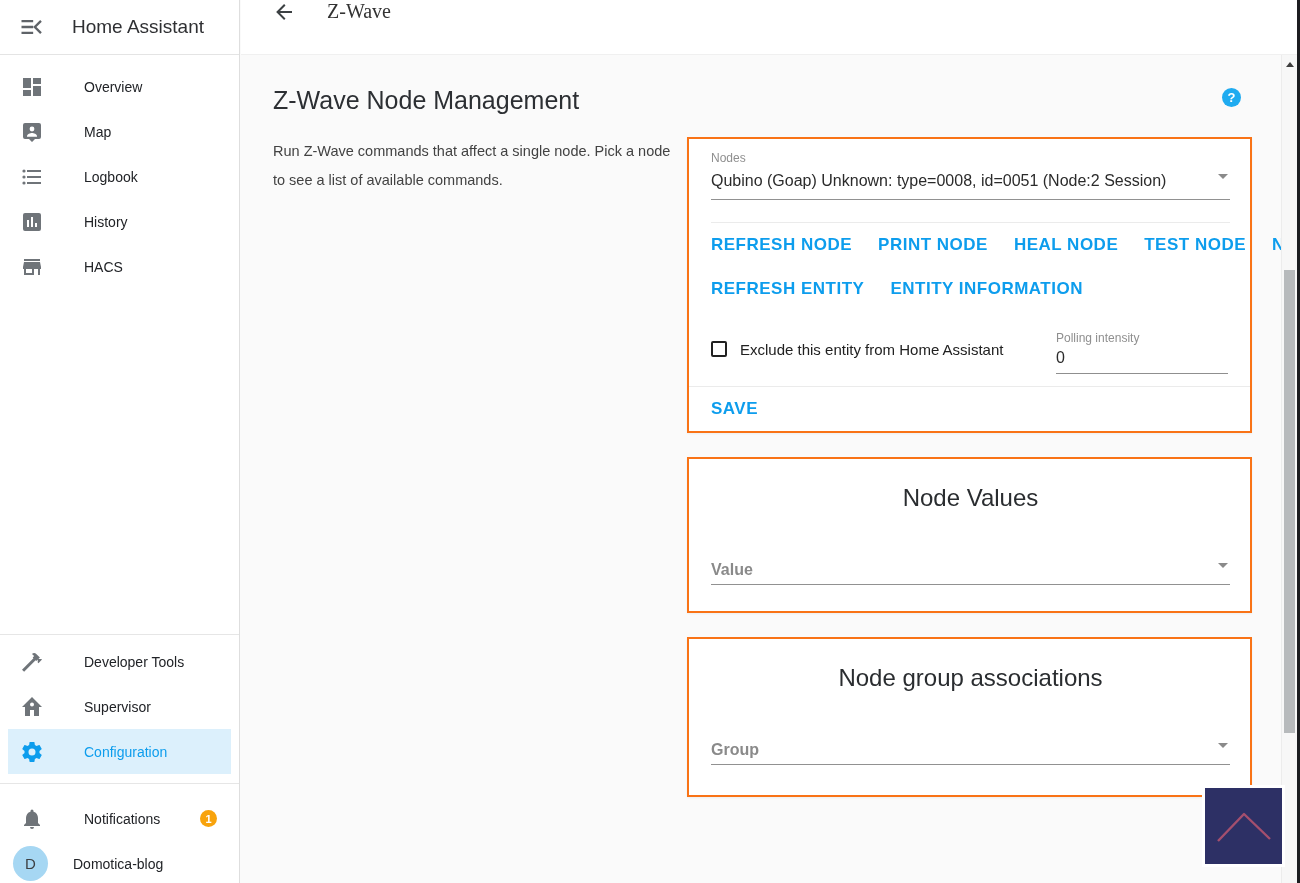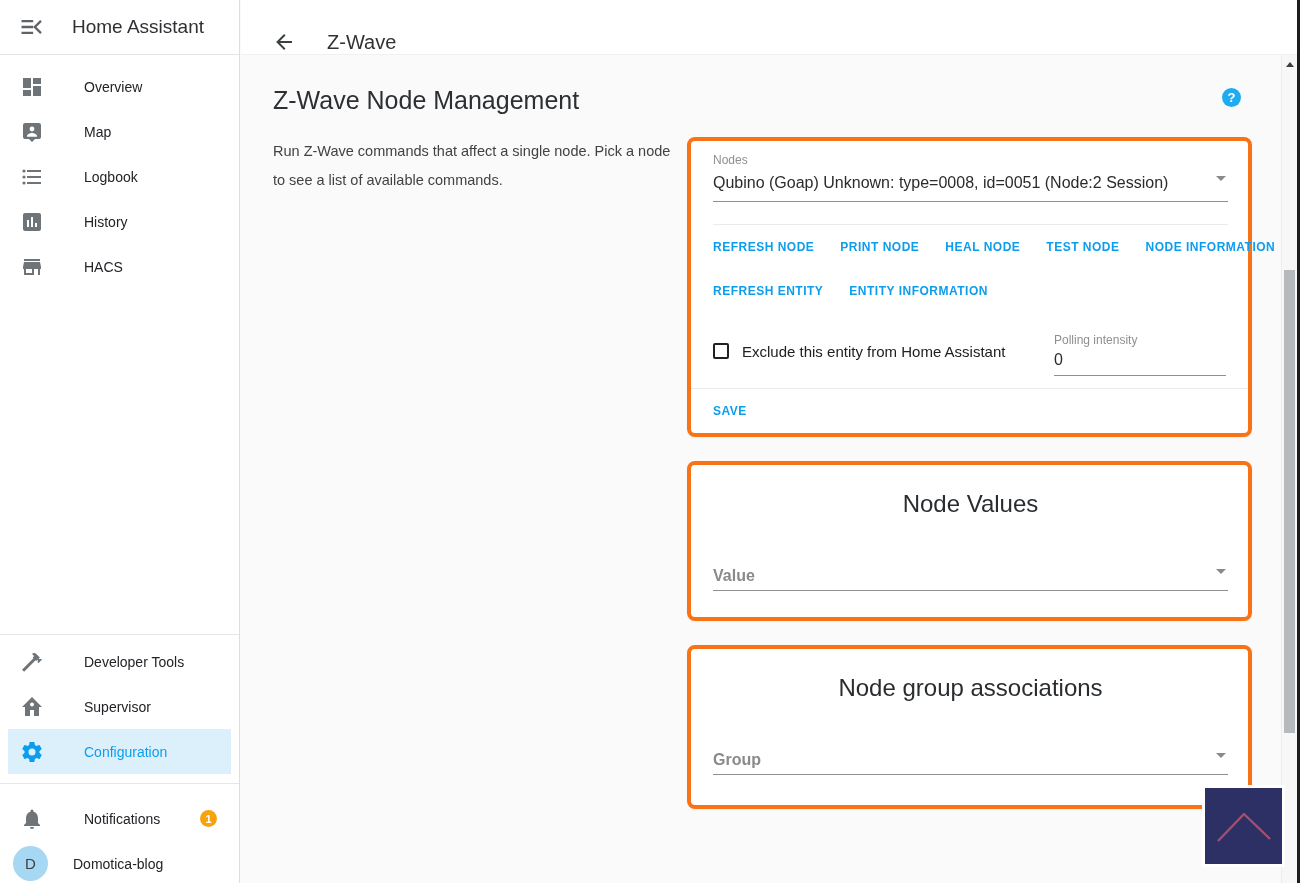--- a/index.html
+++ b/index.html
@@ -39,60 +39,60 @@
     width:35px; height:35px; border-radius:50%; background:var(--avatar-blue);
     color:#3c3f42; font-size:15px; display:flex; align-items:center; justify-content:center;
     margin-left:-4px; margin-right:4px; flex:none;
   }
   .sb-item.profile { padding-left:17px; }
   .sb-item.profile .sb-label { margin-left:21px; }
 
   
   .appbar {
     position:absolute; left:241px; right:3px; top:0; height:55px; background:#fff; z-index:5;
-    display:flex; align-items:flex-end; padding-left:31px; border-bottom:1px solid #f0f0f0;
+    display:flex; align-items:flex-start; padding-left:31px; border-bottom:1px solid #f0f0f0;font-family:Liberation Serif, serif;
   }
   .back-btn { width:24px; height:24px; color:#3c4043; cursor:pointer; }
   .appbar-title { margin-left:31px; font-size:20px; color:#333; }
 
   
   .content { position:absolute; left:241px; right:19px; top:55px; bottom:0; background:#fafafa; padding:28px 0 0 32px; overflow:hidden; }
   h1.page-title { margin:0; font-size:25px; font-weight:400; color:#2c2f33; line-height:34px; }
   .help-fab {
     position:absolute; left:981px; top:33px; width:19px; height:19px; border-radius:50%;
     background:var(--help-blue); color:#fff; font-size:13px; font-weight:700;
     display:flex; align-items:center; justify-content:center; cursor:pointer;
   }
   .section { display:flex; margin-top:20px; }
   .intro { width:414px; padding-right:8px; }
   .intro p { margin:0; font-size:14.5px; line-height:29px; color:#424242; width:406px; }
   .cards { width:565px; }
 
   .card {
-    background:#fff; border:4px solid #f97316; border-radius:8px;
+    background:#fff; border:2px solid #f97316; border-radius:0;
     box-shadow:0 1px 2px rgba(0,0,0,.05); margin-bottom:24px;
   }
   .divider { height:1px; background:#ebebeb; }
 
   .field { padding:12px 20px 0 22px; }
   .f-label { font-size:12px; color:#8f8f8f; height:15px; }
   .f-value {
     position:relative; font-size:16px; color:#2b2b2b; line-height:19px;
     padding:5px 28px 9px 0; border-bottom:1px solid #919191; cursor:pointer;
     white-space:nowrap; overflow:hidden;
   }
   .f-value.placeholder { color:#8a8a8a; }
   .caret { position:absolute; right:2px; top:8px; width:0; height:0;
     border-left:5px solid transparent; border-right:5px solid transparent; border-top:5px solid #8a8a8a; }
   .field .divider { margin-top:22px; }
   .field2 .divider { margin-top:17px; }
 
   .btn-row { display:flex; align-items:center; height:44px; padding:0 14px; }
   .text-btn {
-    color:var(--accent); font-size:12px; font-weight:700; letter-spacing:.5px;
+    color:var(--accent); font-size:17px; font-weight:700; letter-spacing:.5px;
     padding:0 8px; margin-right:10px; cursor:pointer; white-space:nowrap; background:none; border:none;
     font-family:inherit;
   }
 
   .exclude-row { display:flex; justify-content:space-between; height:75px; padding:0 22px; }
   .exclude-left { display:flex; align-items:center; margin-top:27px; height:22px; }
   .checkbox { width:16px; height:16px; border:2px solid #212121; border-radius:2px; background:#fff; cursor:pointer; flex:none; }
   .exclude-label { margin-left:13px; font-size:15px; color:#212121; }
   .polling { width:172px; margin-top:20px; }
   .polling input {

